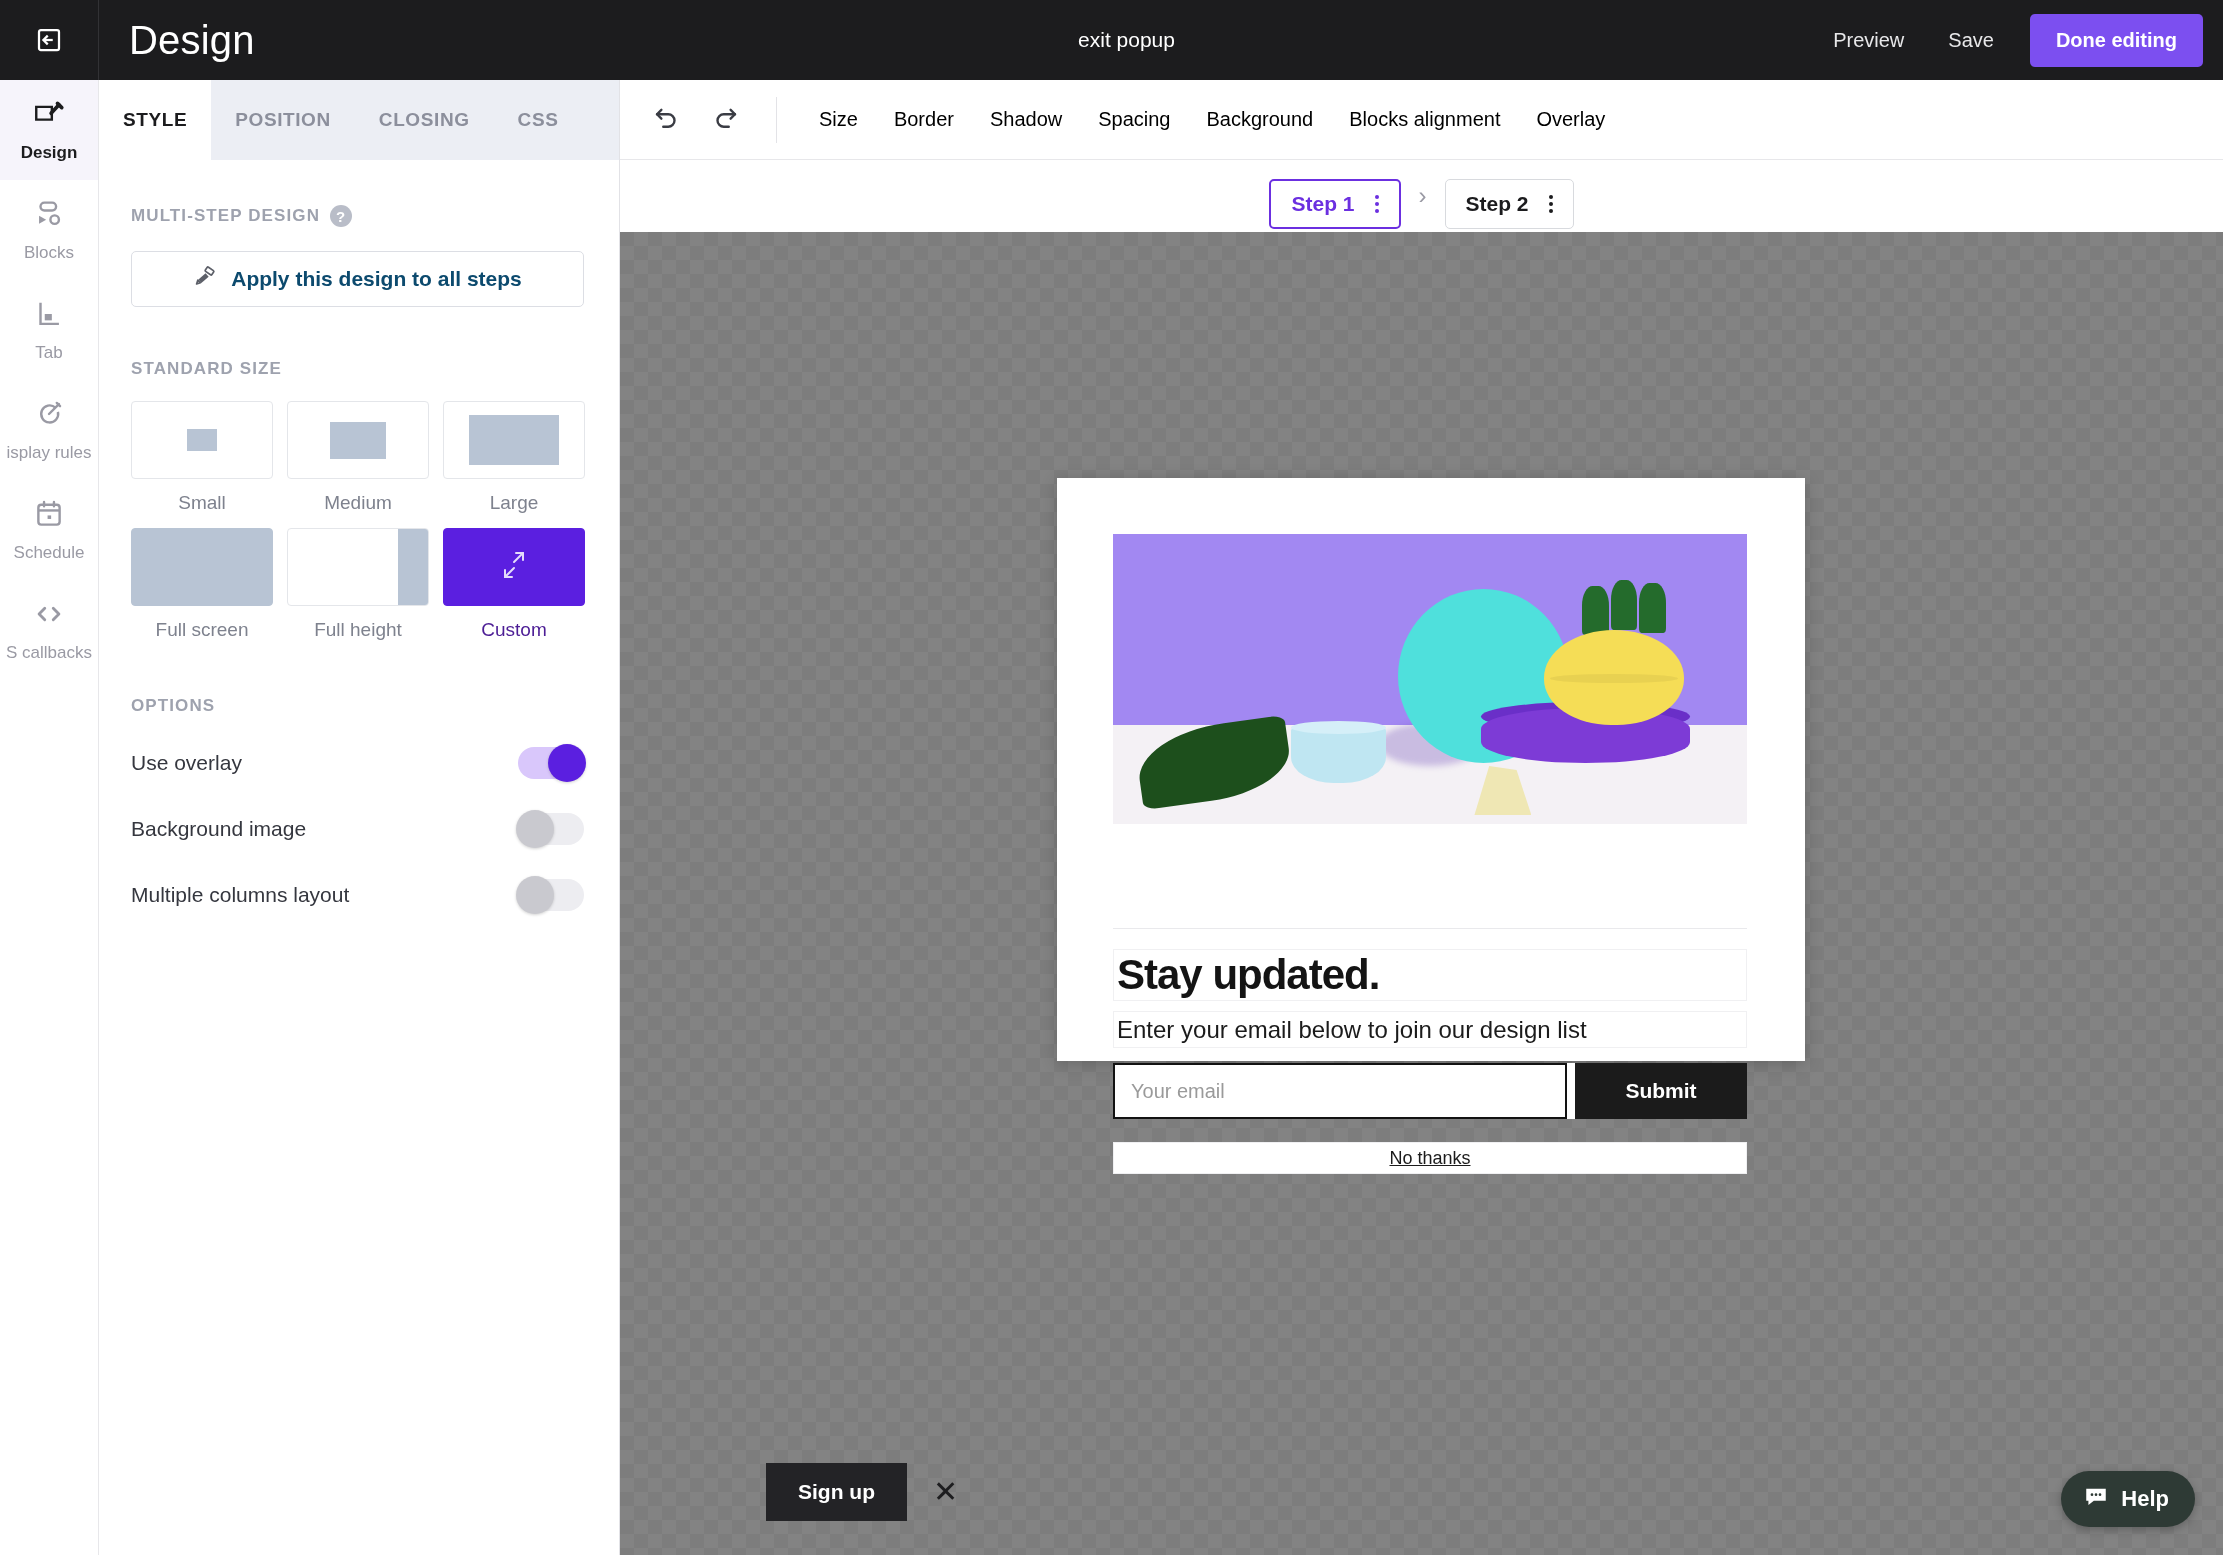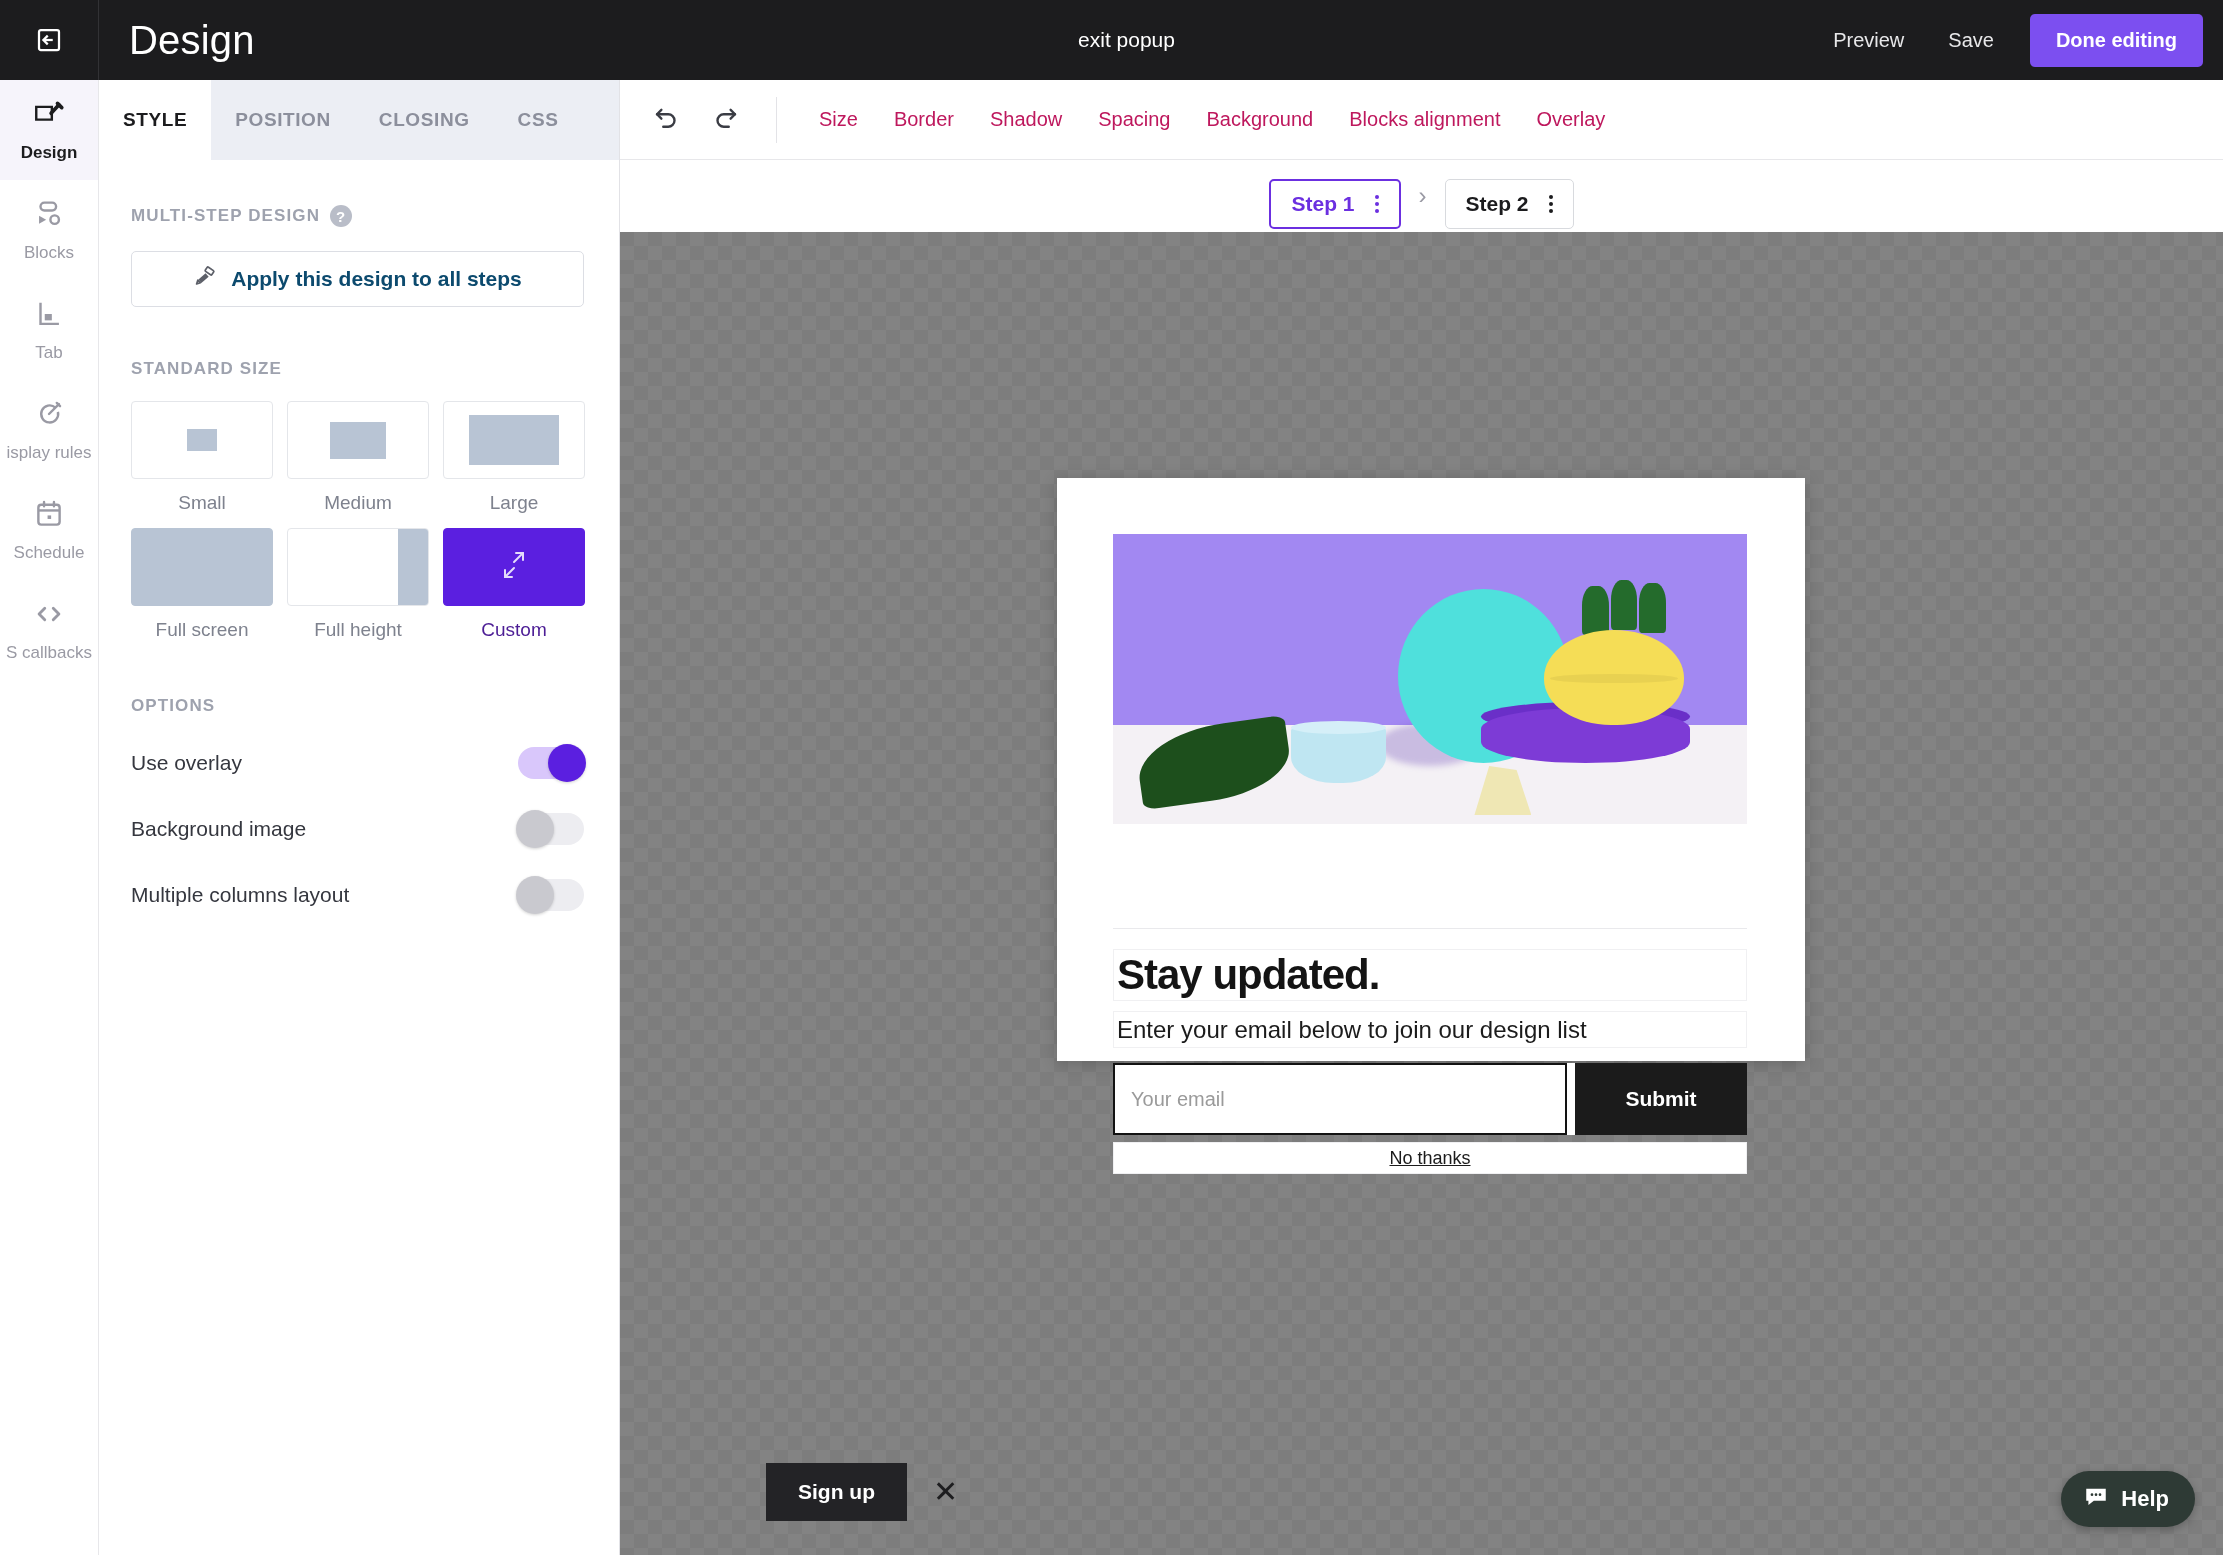--- a/index.html
+++ b/index.html
@@ -264,21 +264,21 @@
   }
   .hist-btn { cursor: pointer; color: #3a3c44; display: block; }
   .tool-links {
     display: flex;
     align-items: center;
     gap: 36px;
     padding-left: 42px;
   }
   .tool-link {
     font-size: 20px;
-    color: #be185d;
+    color: #000000;
     cursor: pointer;
     white-space: nowrap;
   }
 
   
   .steps-bar {
     position: absolute;
     top: 160px; left: 620px;
     width: 1603px;
     height: 72px;
@@ -388,21 +388,21 @@
     align-items: center;
     padding-left: 3px;
   }
   .blk-sub-txt {
     font-size: 24px;
     color: #1b1b1b;
     line-height: 1;
   }
   .blk-form {
     top: 585px;
-    height: 72px;
+    height: 56px;
     border: none;
     display: flex;
     align-items: stretch;
     gap: 8px;
   }
   .email-input {
     flex: 1;
     border: 2px solid #121212;
     background: #ffffff;
     font-size: 20px;

